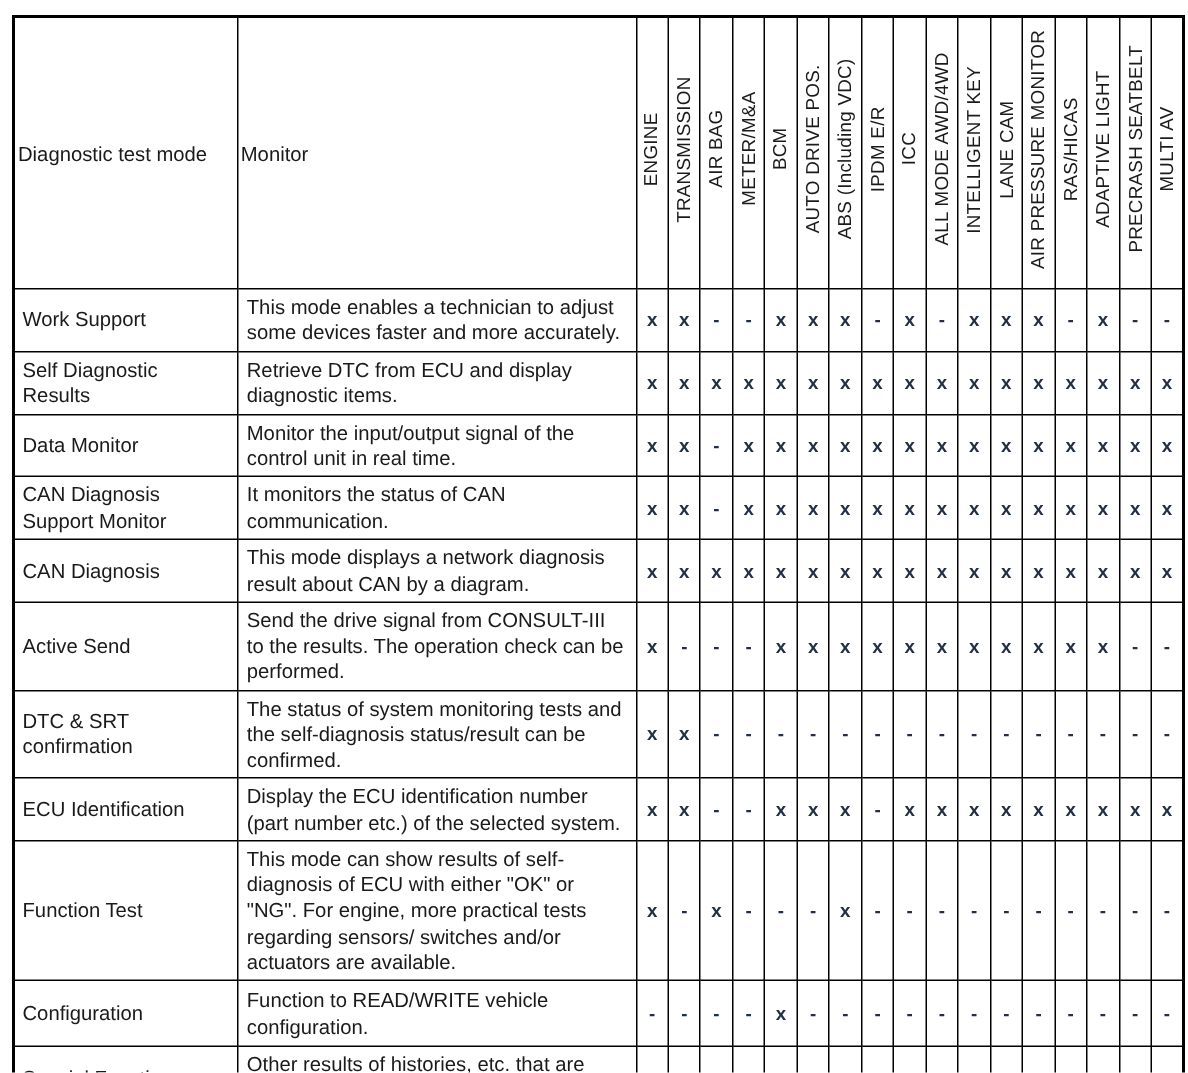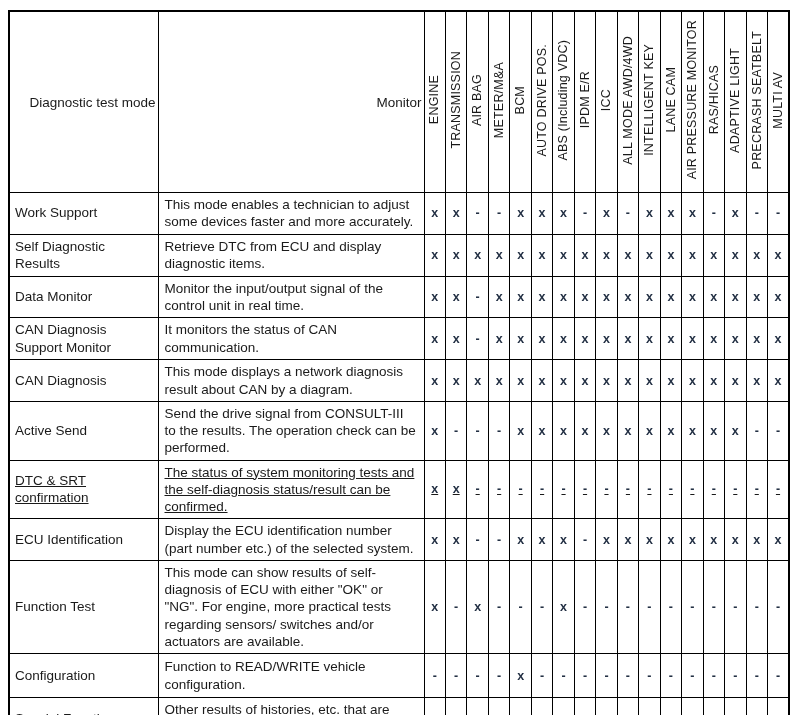--- a/index.html
+++ b/index.html
@@ -14,21 +14,21 @@
     border-collapse:collapse;table-layout:fixed;width:782px;
     border:2px solid #000;
   }
   table.diag td{border:1px solid #000;overflow:hidden;}
 
   col.c-mode{width:149px;}
   col.c-func{width:266px;}
 
   tr.head td{height:176px;}
   td.h-mode,td.h-func{
-    text-align:right;vertical-align:middle;
+    text-align:left;vertical-align:middle;
     font-size:13.5px;padding:2px;
   }
   td.h-sys{vertical-align:middle;text-align:center;padding:0;}
   .vtext{
     display:inline-block;
     writing-mode:vertical-rl;
     transform:rotate(180deg);
     white-space:nowrap;
     font-size:12.5px;
     letter-spacing:0.2px;
@@ -41,21 +41,21 @@
     text-align:center;vertical-align:middle;
     font-size:12.5px;font-weight:bold;color:#233044;padding:0;
   }
 
   #tbody tr:nth-child(1){height:40px;}
   #tbody tr:nth-child(2){height:38px;}
   #tbody tr:nth-child(3){height:38px;}
   #tbody tr:nth-child(4){height:38px;}
   #tbody tr:nth-child(5){height:38px;}
   #tbody tr:nth-child(6){height:52px;}
-  #tbody tr:nth-child(7){height:40px;text-decoration:underline;}
+  #tbody tr:nth-child(7){height:40px;}
   #tbody tr:nth-child(8){height:38px;}
   #tbody tr:nth-child(9){height:68px;}
   #tbody tr:nth-child(10){height:44px;}
   #tbody tr:nth-child(11){height:42px;}
 </style>
 </head>
 <body>
 
 <div class="page">
   <table class="diag">

